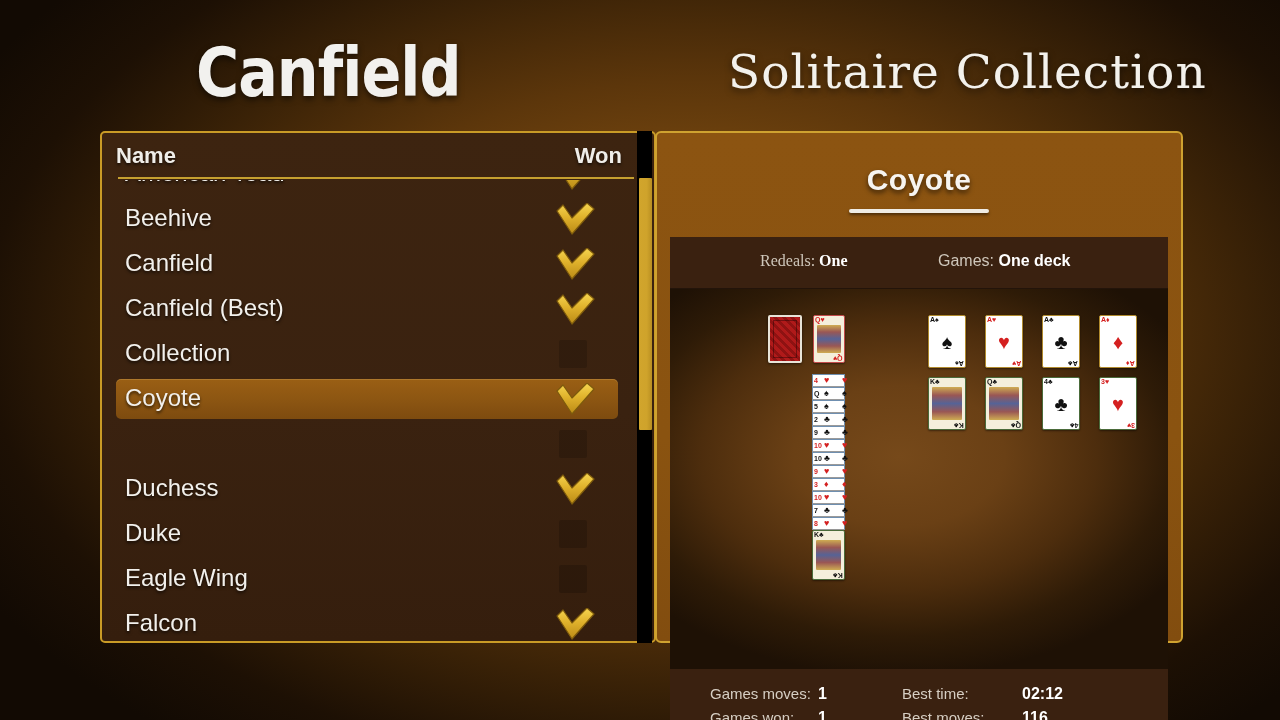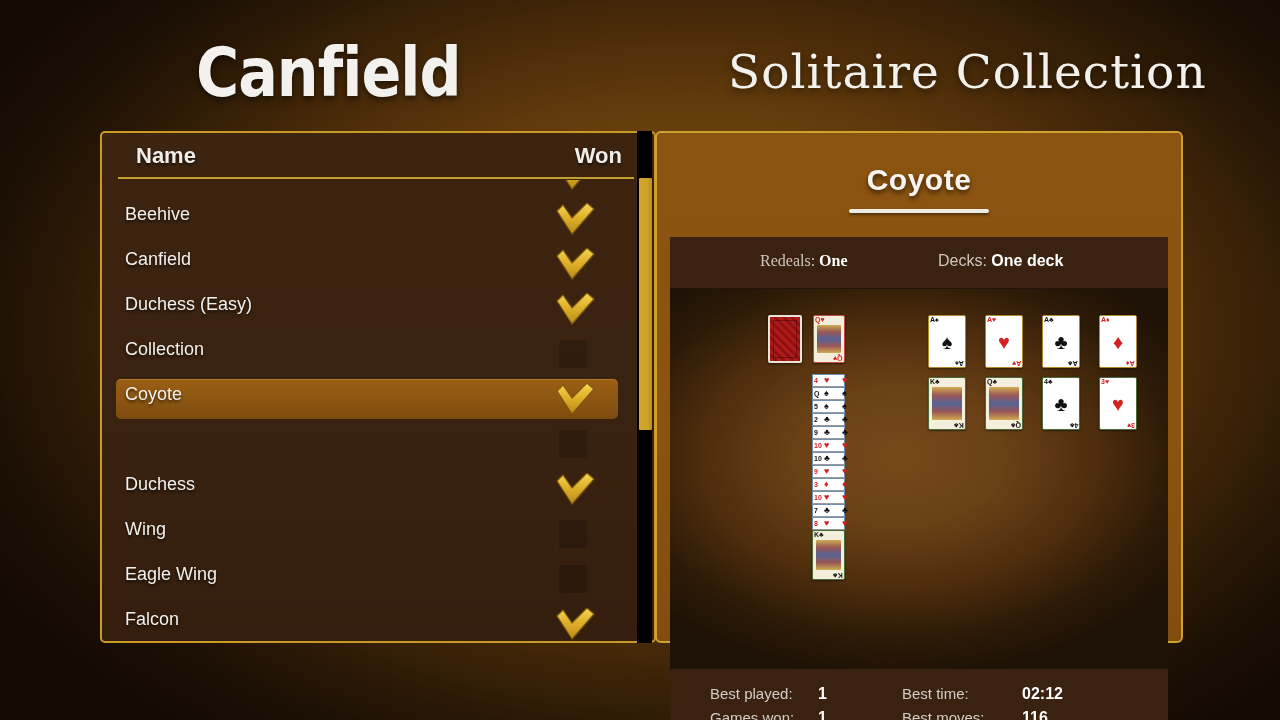--- a/index.html
+++ b/index.html
@@ -37,21 +37,21 @@
     background:linear-gradient(180deg,#3d2410 0%,#3a2210 55%,#351e0d 100%);
     border:2px solid #c99b26;
     border-radius:5px;
     box-sizing:border-box;
     overflow:hidden;
   }
   #list-header{
     position:absolute;left:0;top:0;width:100%;height:45px;
   }
   .col-name{
-    position:absolute;left:34px;top:10px;
+    position:absolute;left:14px;top:10px;
     font-size:22px;font-weight:bold;color:#f0eee9;
     text-shadow:0 2px 3px rgba(0,0,0,.6);
   }
   .col-won{
     position:absolute;right:32px;top:10px;
     font-size:22px;font-weight:bold;color:#f0eee9;
     text-shadow:0 2px 3px rgba(0,0,0,.6);
     margin-left:48px;
   }
   #header-rule{
@@ -69,21 +69,21 @@
   .row .row-bg{
     position:absolute;left:14px;top:2px;width:502px;height:40px;
     border-radius:5px;background:transparent;
   }
   .row.selected .row-bg{
     background:linear-gradient(180deg,#9a5f14 0%,#8d5612 50%,#7d4b0f 100%);
     box-shadow:inset 0 1px 0 rgba(255,220,140,.20);
   }
   .row-label{
     position:absolute;left:23px;top:7px;
-    font-size:18px;color:#f2f0ec;
+    font-size:24px;color:#f2f0ec;
     text-shadow:0 2px 3px rgba(0,0,0,.65);
     white-space:nowrap;
   }
   .row-check{
     position:absolute;left:451px;top:8px;width:44px;height:30px;
   }
   .chk-empty{
     position:absolute;left:6px;top:0px;width:28px;height:28px;
     background:rgba(0,0,0,.17);
     border-radius:2px;
@@ -281,21 +281,21 @@
                       <stop offset="45%" stop-color="#e0b22c"></stop>
                       <stop offset="100%" stop-color="#bb8b16"></stop>
                     </linearGradient>
                   </defs>
                   <path d="M4 8 L10 2 L19 15 L34 0 L41 6 L19 31 Z" fill="url(#gchk)" stroke="#7d5a0c" stroke-width="1.2" stroke-linejoin="round"></path>
                 </svg></div>
             </div>
           </div>
           <div class="row">
             <div class="row-bg"></div>
-            <div class="row-label">Duchess (Easy)</div>
+            <div class="row-label">Canfield (Best)</div>
             <div class="row-check">
               <div class="chk-mark"><svg viewBox="0 0 44 34" width="44" height="34">
                   <defs>
                     <linearGradient id="gchk" x1="0" y1="0" x2="0" y2="1">
                       <stop offset="0%" stop-color="#f6d651"></stop>
                       <stop offset="45%" stop-color="#e0b22c"></stop>
                       <stop offset="100%" stop-color="#bb8b16"></stop>
                     </linearGradient>
                   </defs>
                   <path d="M4 8 L10 2 L19 15 L34 0 L41 6 L19 31 Z" fill="url(#gchk)" stroke="#7d5a0c" stroke-width="1.2" stroke-linejoin="round"></path>
@@ -342,21 +342,21 @@
                       <stop offset="45%" stop-color="#e0b22c"></stop>
                       <stop offset="100%" stop-color="#bb8b16"></stop>
                     </linearGradient>
                   </defs>
                   <path d="M4 8 L10 2 L19 15 L34 0 L41 6 L19 31 Z" fill="url(#gchk)" stroke="#7d5a0c" stroke-width="1.2" stroke-linejoin="round"></path>
                 </svg></div>
             </div>
           </div>
           <div class="row">
             <div class="row-bg"></div>
-            <div class="row-label">Wing</div>
+            <div class="row-label">Duke</div>
             <div class="row-check">
               <div class="chk-empty"></div>
             </div>
           </div>
           <div class="row">
             <div class="row-bg"></div>
             <div class="row-label">Eagle Wing</div>
             <div class="row-check">
               <div class="chk-empty"></div>
             </div>
@@ -387,21 +387,21 @@
   <div id="detail-panel">
     <div id="detail-title">Coyote</div>
     <div id="detail-underline"></div>
 
     <div id="info-bar">
       <div class="info-item" id="info-redeals">
         <span>Redeals:</span>
         <b>One</b>
       </div>
       <div class="info-item" id="info-decks">
-        <span>Decks:</span>
+        <span>Games:</span>
         <b>One deck</b>
       </div>
     </div>
 
     <div id="board">
 
       <div class="card-back" style="left:98px;top:26px;width:34px;height:48px;"></div>
 
       <div class="card face" style="left:143px;top:26px;width:32px;height:48px;border-color:#c24a4a;">
         <div class="court"></div>
@@ -518,21 +518,21 @@
           </div>
           <div class="card tab face face" style="left: 0px; top: 156px; width: 33px; height: 50px;">
             <div class="court"></div>
             <span class="pip-tl black">K♣</span>
             <span class="pip-br black">K♣</span>
           </div>
         </div>
     </div>
 
     <div id="stats">
-      <div class="stat sc1 sr1">Best played:</div>
+      <div class="stat sc1 sr1">Games moves:</div>
       <div class="sv  sv1 sr1">1</div>
       <div class="stat sc1 sr2">Games won:</div>
       <div class="sv  sv1 sr2">1</div>
 
       <div class="stat sc2 sr1">Best time:</div>
       <div class="sv  sv2 sr1">02:12</div>
       <div class="stat sc2 sr2">Best moves:</div>
       <div class="sv  sv2 sr2">116</div>
 
     </div>

